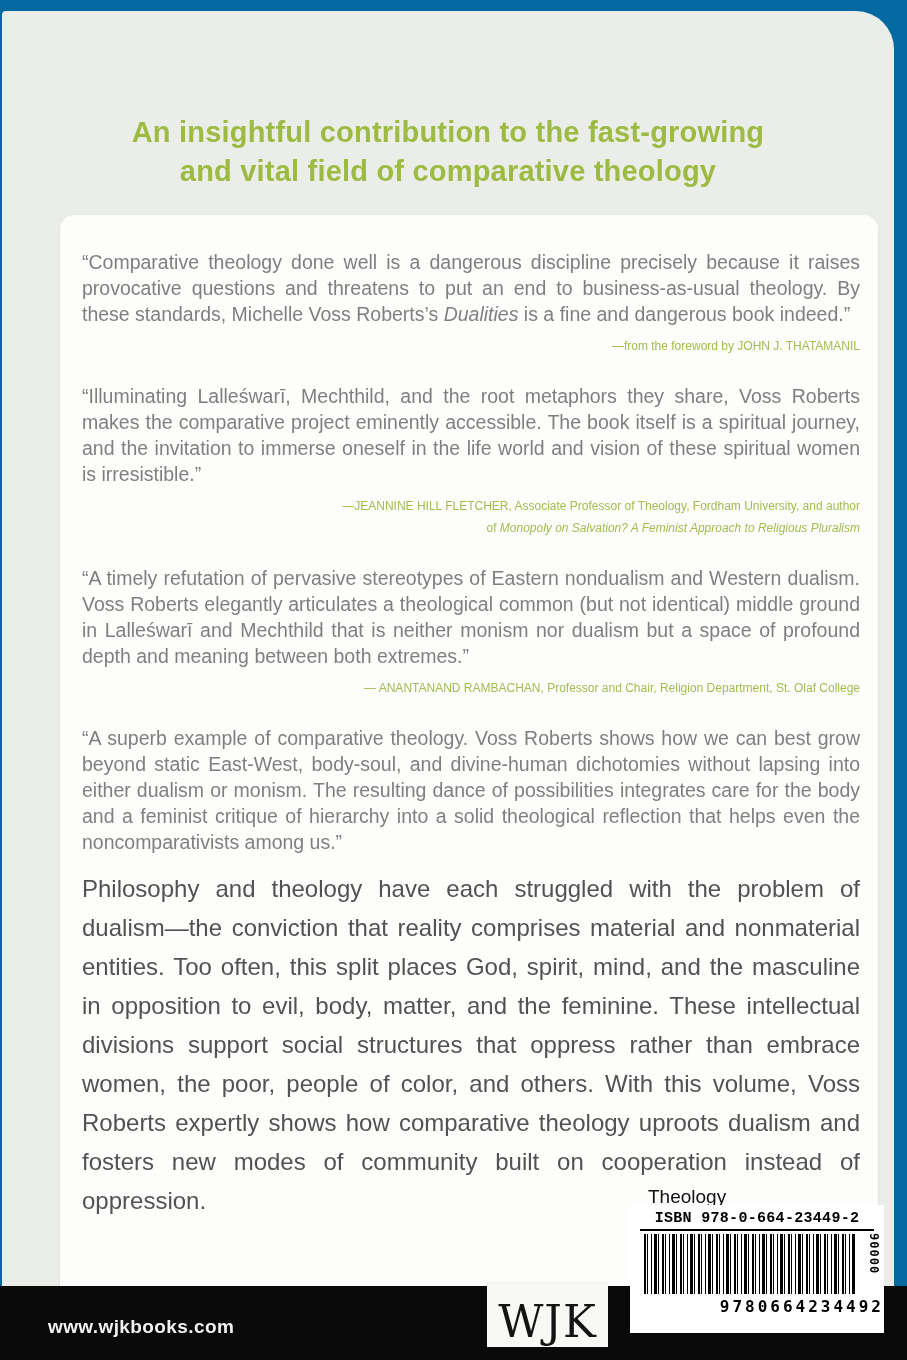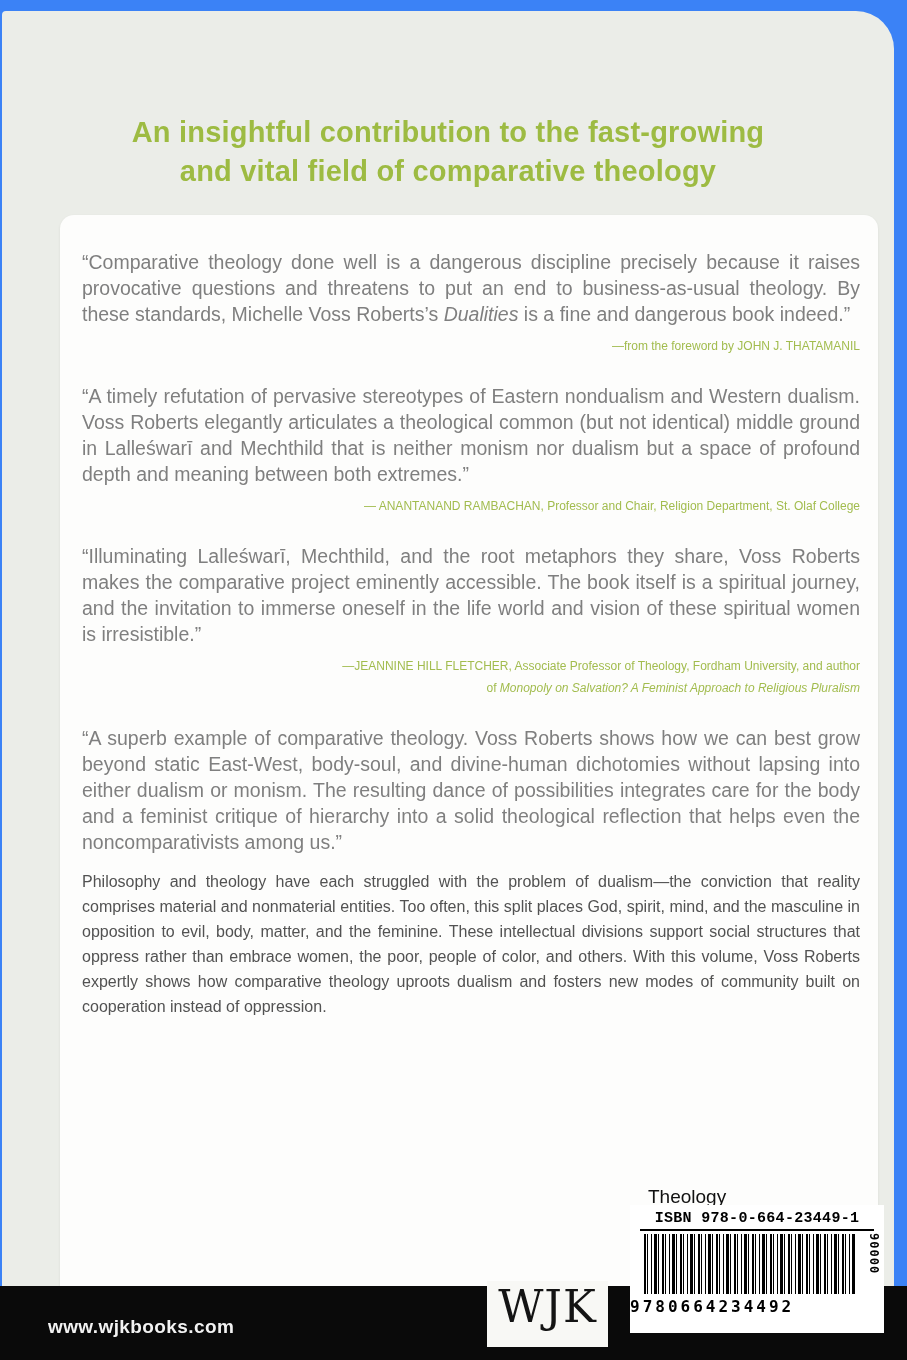--- a/index.html
+++ b/index.html
@@ -1,62 +1,62 @@
 <!DOCTYPE html>
 <html><head>
 <meta charset="utf-8">
 <style>
   * { margin:0; padding:0; box-sizing:border-box; }
   html,body { background:#131313; }
   body { font-family:"Liberation Sans", sans-serif; }
 
-  .page { position:relative; width:907px; height:1360px; background:#3b82f6; margin:0 auto; overflow:hidden; }
+  .page { position:relative; width:907px; height:1360px; background:#0369a1; margin:0 auto; overflow:hidden; }
 
   .cover { position:absolute; left:2px; top:11px; width:892px; height:1275px;
            background:#ebede8; border-radius:4px 38px 0 0; }
 
   .headline { position:absolute; top:102px; left:0; width:100%; text-align:center;
               color:#9dbb42; font-size:29px; line-height:39px; font-weight:bold; letter-spacing:0.2px; }
 
   .panel { position:absolute; top:204px; left:58px; width:818px; height:1280px;
            background:#fdfdfc; border-radius:14px; padding:34px 18px 0 22px;
            box-shadow:0 1px 3px rgba(0,0,0,0.07); overflow:hidden; }
 
   .quote { color:#7f7f7f; font-size:19.5px; line-height:26px; text-align:justify; margin-bottom:8px; }
   .quote em { font-style:italic; }
   .attr { color:#a2bc4e; font-size:12px; line-height:22px; text-align:right; margin-bottom:26px; }
   .attr em { font-style:italic; }
 
-  .desc { color:#525252; font-size:16px; line-height:25px; text-align:justify; margin-top:14px; margin-bottom:4px; }
+  .desc { color:#525252; font-size:24px; line-height:39px; text-align:justify; margin-top:14px; margin-bottom:4px; }
   .bio  { color:#525252; font-size:19.5px; line-height:27px; text-align:justify; }
   .bio .bio-name { color:#9dbb42; font-weight:bold; letter-spacing:0.3px; }
 
   .footer-bar { position:absolute; left:0; top:1286px; width:907px; height:74px; background:#0a0a0a; }
   .site { position:absolute; left:48px; top:1316px; color:#f2f2f2; font-size:19px; font-weight:bold; letter-spacing:0.4px; }
 
   .wjk-box { position:absolute; left:487px; top:1281px; width:121px; height:66px;
-             background:#f8f8f5; display:flex; align-items:flex-start; justify-content:center; }
+             background:#f8f8f5; display:flex; align-items:flex-end; justify-content:center; }
   .wjk { font-family:"DejaVu Serif", serif; font-size:44px; color:#141414; letter-spacing:1px; }
 
   .category { position:absolute; left:648px; top:1186px; color:#111; font-size:19px; }
 
   .barcode-box { position:absolute; left:630px; top:1205px; width:254px; height:128px; background:#ffffff; }
   .isbn { margin:5px 10px 0 10px; text-align:center; font-family:"Liberation Mono", monospace;
           font-weight:bold; font-size:15px; letter-spacing:0.3px; color:#000;
           border-bottom:2px solid #000; padding-bottom:2px; }
   .bars { height:60px; margin:3px 28px 0 14px;
           background-image:repeating-linear-gradient(90deg,
             #000 0px, #000 2px, #fff 2px, #fff 3px,
             #000 3px, #000 4px, #fff 4px, #fff 7px,
             #000 7px, #000 8px, #fff 8px, #fff 10px,
             #000 10px, #000 13px, #fff 13px, #fff 14px,
             #000 14px, #000 15px, #fff 15px, #fff 18px); }
   .price { position:absolute; right:3px; top:28px; writing-mode:vertical-rl;
            font-family:"DejaVu Sans Mono", monospace; font-weight:bold; font-size:12px; letter-spacing:1px; color:#000; }
-  .ean { margin-top:3px; text-align:left; font-family:"DejaVu Sans Mono", monospace;
+  .ean { margin-top:3px; text-align:right; font-family:"DejaVu Sans Mono", monospace;
          font-weight:bold; font-size:16px; letter-spacing:3px; color:#000; }
 </style>
 </head>
 <body>
 
 <div class="page">
 
   <div class="cover">
 
     <h1 class="headline">
@@ -65,30 +65,30 @@
     </h1>
 
     <div class="panel">
 
       <figure>
         <p class="quote"><span>“Comparative theology done well is a dangerous discipline precisely because it raises provocative questions and threatens to put an end to business-as-usual theology. By these standards, Michelle Voss Roberts’s </span><em>Dualities</em><span> is a fine and dangerous book indeed.”</span></p>
         <p class="attr">—from the foreword by JOHN J. THATAMANIL</p>
       </figure>
 
       <figure>
-        <p class="quote">“A timely refutation of pervasive stereotypes of Eastern nondualism and Western dualism. Voss Roberts elegantly articulates a theological common (but not identical) middle ground in Lalleśwarī and Mechthild that is neither monism nor dualism but a space of profound depth and meaning between both extremes.”</p>
-        <p class="attr">— ANANTANAND RAMBACHAN, Professor and Chair, Religion Department, St. Olaf College</p>
-      </figure>
-
-      <figure>
         <p class="quote">“Illuminating Lalleśwarī, Mechthild, and the root metaphors they share, Voss Roberts makes the comparative project eminently accessible. The book itself is a spiritual journey, and the invitation to immerse oneself in the life world and vision of these spiritual women is irresistible.”</p>
         <p class="attr">
           <span>—JEANNINE HILL FLETCHER, Associate Professor of Theology, Fordham University, and author</span><br>
           <span>of </span><em>Monopoly on Salvation? A Feminist Approach to Religious Pluralism</em>
         </p>
+      </figure>
+
+      <figure>
+        <p class="quote">“A timely refutation of pervasive stereotypes of Eastern nondualism and Western dualism. Voss Roberts elegantly articulates a theological common (but not identical) middle ground in Lalleśwarī and Mechthild that is neither monism nor dualism but a space of profound depth and meaning between both extremes.”</p>
+        <p class="attr">— ANANTANAND RAMBACHAN, Professor and Chair, Religion Department, St. Olaf College</p>
       </figure>
 
       <figure>
         <p class="quote">“A superb example of comparative theology. Voss Roberts shows how we can best grow beyond static East-West, body-soul, and divine-human dichotomies without lapsing into either dualism or monism. The resulting dance of possibilities integrates care for the body and a feminist critique of hierarchy into a solid theological reflection that helps even the noncomparativists among us.”</p>
       </figure>
 
       <p class="desc">Philosophy and theology have each struggled with the problem of dualism—the conviction that reality comprises material and nonmaterial entities. Too often, this split places God, spirit, mind, and the masculine in opposition to evil, body, matter, and the feminine. These intellectual divisions support social structures that oppress rather than embrace women, the poor, people of color, and others. With this volume, Voss Roberts expertly shows how comparative theology uproots dualism and fosters new modes of community built on cooperation instead of oppression.</p>
 
 
     </div>
@@ -97,19 +97,19 @@
   <div class="footer-bar"></div>
   <span class="site">www.wjkbooks.com</span>
 
   <div class="wjk-box">
     <span class="wjk">WJK</span>
   </div>
 
   <span class="category">Theology</span>
 
   <div class="barcode-box">
-    <div class="isbn">ISBN 978-0-664-23449-1</div>
+    <div class="isbn">ISBN 978-0-664-23449-2</div>
     <div class="bars"></div>
     <div class="price">90000</div>
     <div class="ean">9780664234492</div>
   </div>
 
 </div>
 
 </body></html>

